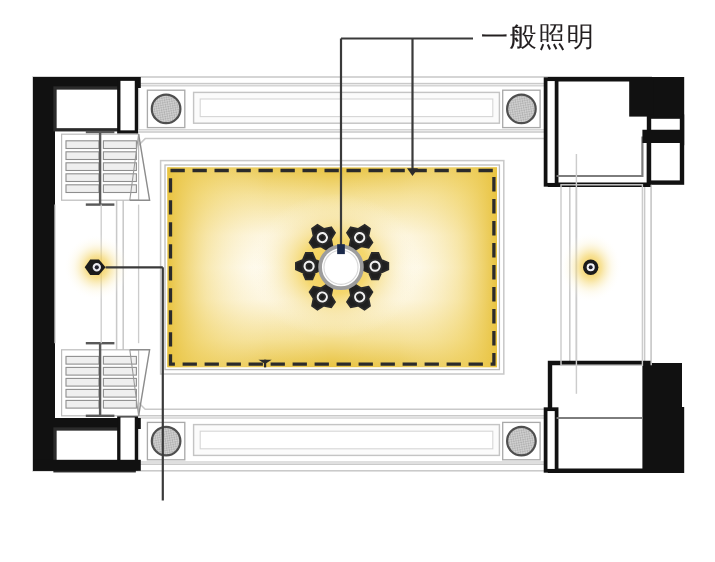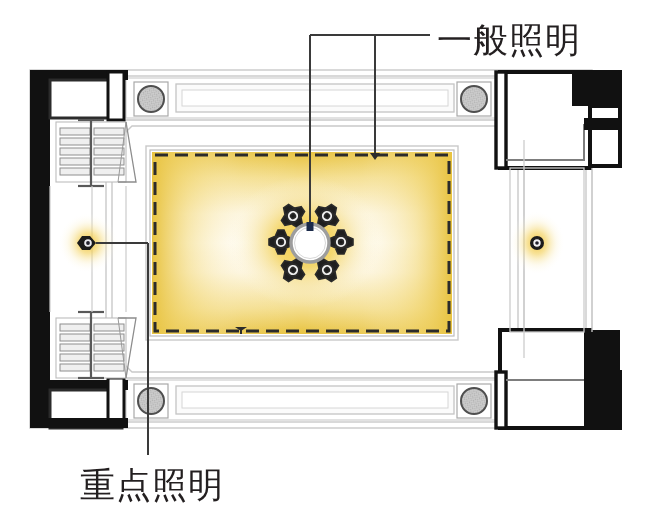--- a/index.html
+++ b/index.html
@@ -8,21 +8,21 @@
     background:#ffffff;
     font-family:"Liberation Serif", serif;
     overflow:hidden;
     position:relative;
   }
   #root{position:relative;width:650px;height:511px;}
   .svg-layer{position:absolute;left:0;top:0;width:650px;height:511px;}
   .cn-label{
     position:absolute;
     font-family:"DejaVu Sans", sans-serif;
-    font-size:35px;
+    font-size:25px;
     font-weight:400;
     color:#231f20;
     letter-spacing:1px;
     white-space:nowrap;
     user-select:none;
   }
   #lbl-general{left:437px;top:17px;}
   #lbl-accent{left:80px;top:462px;}
 </style>
 </head>
@@ -310,15 +310,14 @@
 
     <g>
       <path d="M241,331 L235,327 L247,327 Z" fill="#2b2b2b"></path>
       <line x1="241" y1="327" x2="241" y2="334" stroke="#2b2b2b" stroke-width="2"></line>
     </g>
 
   </svg>
 
   <div class="cn-label" id="lbl-general">一般照明</div>
 
-  <div class="cn-label" id="lbl-accent">重点照明</div>
 
 </div>
 
 </body></html>

